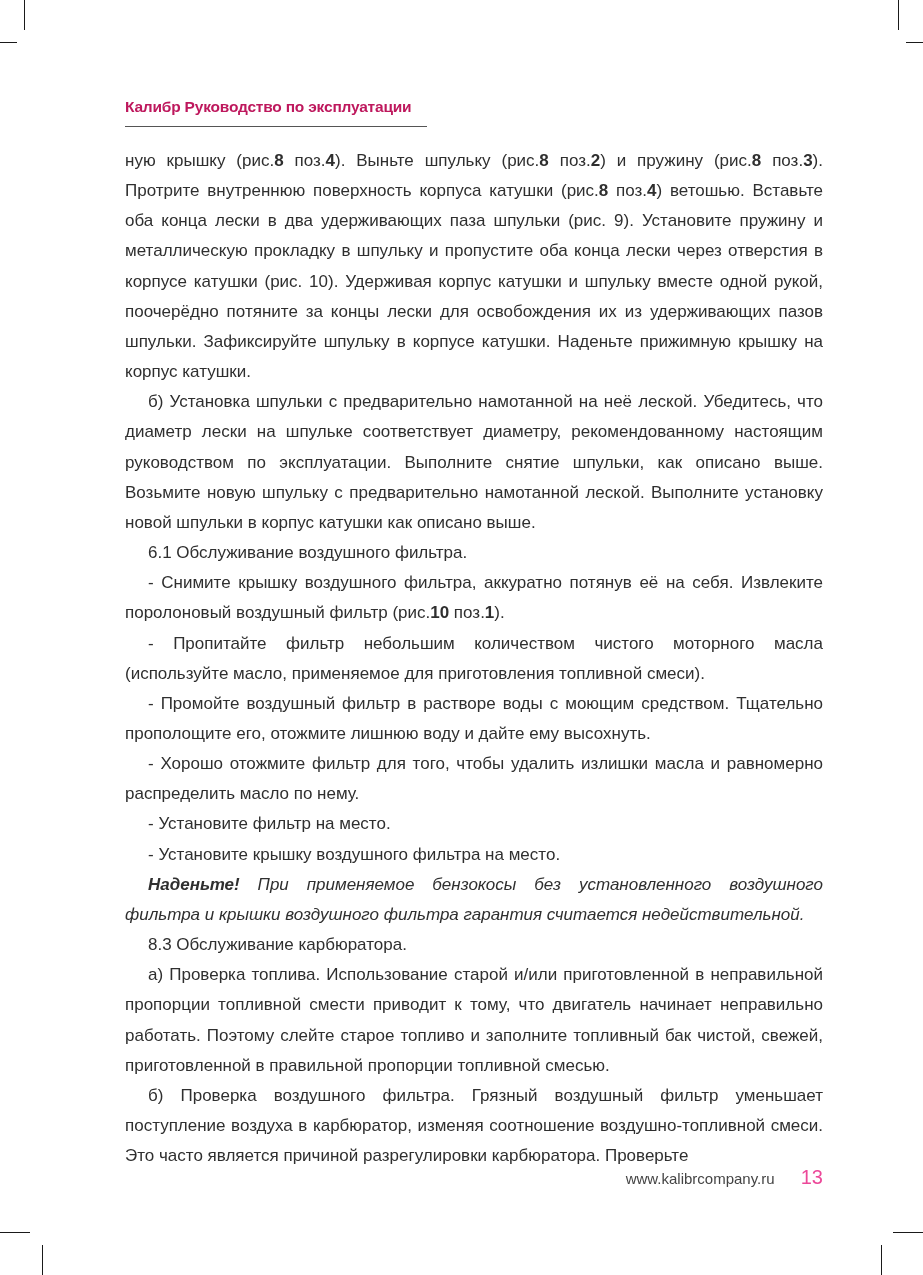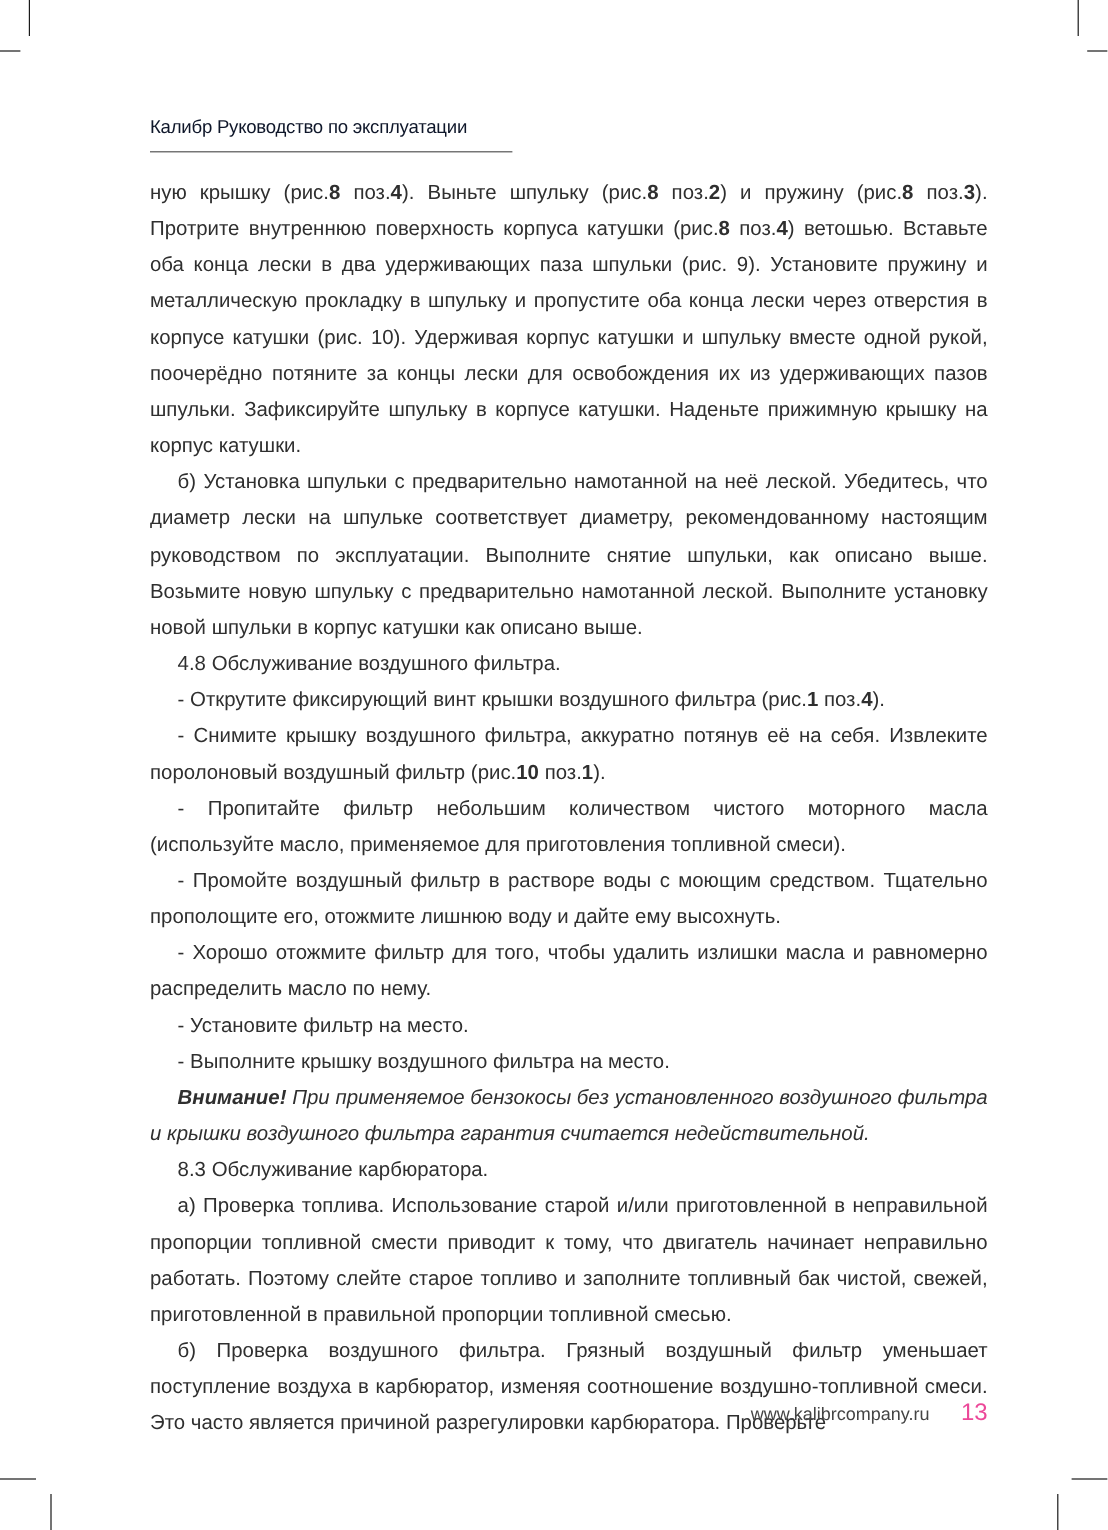--- a/index.html
+++ b/index.html
@@ -2,21 +2,21 @@
 <html><head>
 <meta charset="utf-8">
 <style>
   html, body { margin: 0; padding: 0; background: #ffffff; }
   body { width: 923px; height: 1275px; position: relative; overflow: hidden;
          font-family: "Liberation Sans", "DejaVu Sans", sans-serif; color: #2b2b2b; }
   .crop { position: absolute; background: #1a1a1a; }
   .crop.v { width: 1px; }
   .crop.h { height: 1px; }
   .header { position: absolute; left: 125px; top: 96px; width: 302px; }
-  .header-title { font-size: 15.5px; font-weight: normal; color: #0f172a; letter-spacing: -0.2px; white-space: nowrap; line-height: 22px; }
+  .header-title { font-size: 15.5px; font-weight: bold; color: #be185d; letter-spacing: -0.2px; white-space: nowrap; line-height: 22px; }
   .header-rule { height: 1px; background: #555; margin-top: 8px; width: 302px; }
   .body-text { position: absolute; left: 125px; top: 146px; width: 698px;
                font-size: 17px; line-height: 30.15px; color: #2f2f2f; }
   .body-text p { margin: 0; text-align: justify; text-align-last: left; }
   .body-text p.ind { text-indent: 23px; }
   .body-text b { font-weight: bold; }
   .body-text .warn { font-style: italic; }
   .body-text .warn b { font-style: italic; }
   .footer { position: absolute; top: 1166px; right: 100px; font-size: 15px; color: #444; white-space: nowrap; }
   .footer .url { margin-right: 22px; }
@@ -35,29 +35,28 @@
 <div class="crop v" style="left:881px;top:1245px;height:30px;"></div>
 
 <div class="header">
   <div class="header-title">Калибр Руководство по эксплуатации</div>
   <div class="header-rule"></div>
 </div>
 
 <div class="body-text" id="body-text">
     <p><span>ную крышку (рис.</span><b>8</b><span> поз.</span><b>4</b><span>). Выньте шпульку (рис.</span><b>8</b><span> поз.</span><b>2</b><span>) и пружину (рис.</span><b>8</b><span> поз.</span><b>3</b><span>). Протрите внутреннюю поверхность корпуса катушки (рис.</span><b>8</b><span> поз.</span><b>4</b><span>) ветошью. Вставьте оба конца лески в два удерживающих паза шпульки (рис. 9). Установите пружину и металлическую прокладку в шпульку и пропустите оба конца лески через отверстия в корпусе катушки (рис. 10). Удерживая корпус катушки и шпульку вместе одной рукой, поочерёдно потяните за концы лески для освобождения их из удерживающих пазов шпульки. Зафиксируйте шпульку в корпусе катушки. Наденьте прижимную крышку на корпус катушки.</span></p>
     <p class="ind"><span>б) Установка шпульки с предварительно намотанной на неё леской. Убедитесь, что диаметр лески на шпульке соответствует диаметру, рекомендованному настоящим руководством по эксплуатации. Выполните снятие шпульки, как описано выше. Возьмите новую шпульку с предварительно намотанной леской. Выполните установку новой шпульки в корпус катушки как описано выше.</span></p>
-    <p class="ind"><span>4.8 Обслуживание воздушного фильтра.</span></p>
-    <p class="ind"><span>- Открутите фиксирующий винт крышки воздушного фильтра (рис.</span><b>1</b><span> поз.</span><b>4</b><span>).</span></p>
+    <p class="ind"><span>6.1 Обслуживание воздушного фильтра.</span></p>
     <p class="ind"><span>- Снимите крышку воздушного фильтра, аккуратно потянув её на себя. Извлеките поролоновый воздушный фильтр (рис.</span><b>10</b><span> поз.</span><b>1</b><span>).</span></p>
     <p class="ind"><span>- Пропитайте фильтр небольшим количеством чистого моторного масла (используйте масло, применяемое для приготовления топливной смеси).</span></p>
     <p class="ind"><span>- Промойте воздушный фильтр в растворе воды с моющим средством. Тщательно прополощите его, отожмите лишнюю воду и дайте ему  высохнуть.</span></p>
     <p class="ind"><span>- Хорошо отожмите фильтр для того, чтобы удалить излишки масла и равномерно распределить масло по нему.</span></p>
     <p class="ind"><span>- Установите фильтр на место.</span></p>
-    <p class="ind"><span>- Выполните крышку воздушного фильтра на место.</span></p>
-    <p class="ind warn"><b>Внимание!</b><span> При применяемое бензокосы без установленного воздушного фильтра и крышки воздушного фильтра гарантия считается недействительной.</span></p>
+    <p class="ind"><span>- Установите крышку воздушного фильтра на место.</span></p>
+    <p class="ind warn"><b>Наденьте!</b><span> При применяемое бензокосы без установленного воздушного фильтра и крышки воздушного фильтра гарантия считается недействительной.</span></p>
     <p class="ind"><span>8.3 Обслуживание карбюратора.</span></p>
     <p class="ind"><span>а) Проверка топлива. Использование старой и/или приготовленной в неправильной пропорции топливной смести приводит к тому, что двигатель начинает неправильно работать. Поэтому слейте старое топливо и заполните топливный бак чистой, свежей, приготовленной в правильной пропорции топливной смесью.</span></p>
     <p class="ind"><span>б) Проверка воздушного фильтра. Грязный воздушный фильтр уменьшает поступление воздуха в карбюратор, изменяя соотношение воздушно-топливной смеси. Это часто является причиной разрегулировки карбюратора. Проверьте</span></p>
   </div>
 
 <div class="footer">
   <span class="url">www.kalibrcompany.ru</span>
   <span class="pg">13</span>
 </div>
 

